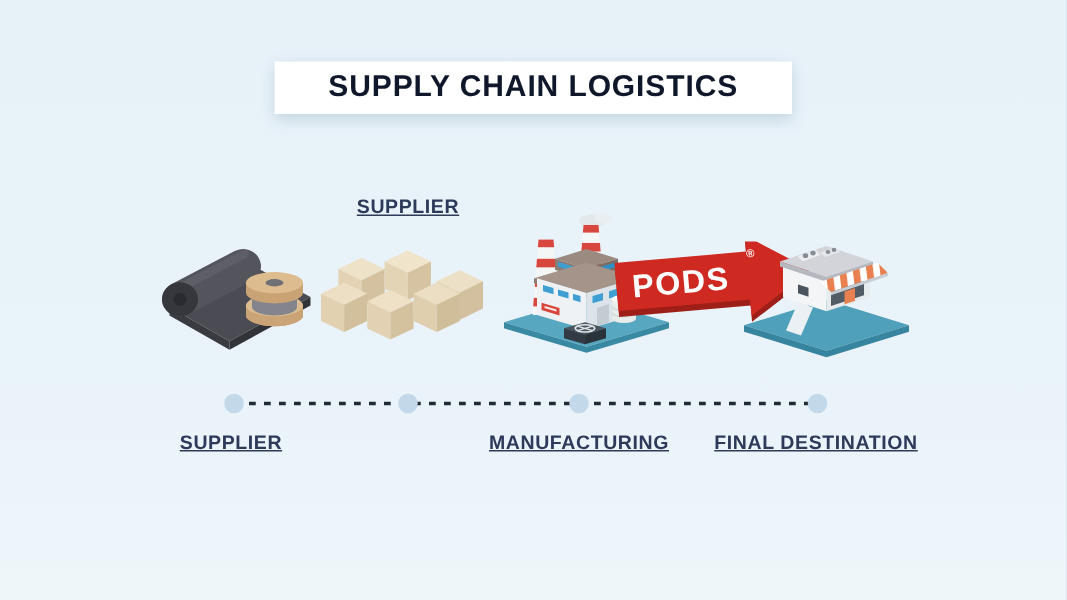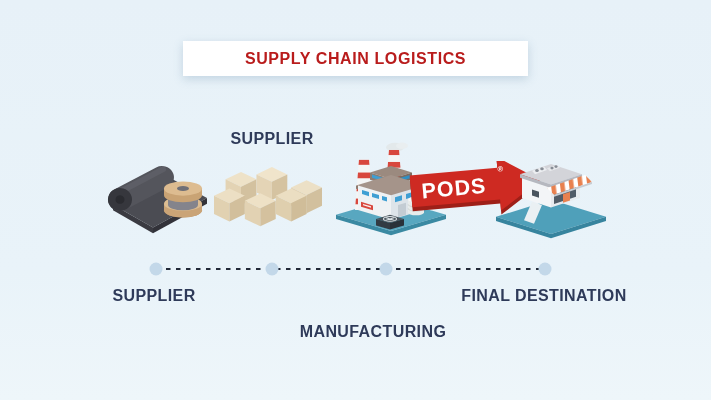--- a/index.html
+++ b/index.html
@@ -7,25 +7,25 @@
   #stage{
     position:relative; width:711px; height:400px; overflow:hidden;
     background:linear-gradient(180deg,#e7f1f8 0%, #e9f3f9 68%, #eef6fa 100%);
   }
   .title-card{
     position:absolute; left:183px; top:41px; width:345px; height:35px;
     background:#ffffff; box-shadow:0 3px 9px rgba(96,138,164,.28);
     display:flex; align-items:center; justify-content:center;
   }
   .title-text{
-    font-size:16px; font-weight:bold; color:#b91c1c; letter-spacing:.6px; white-space:nowrap;
+    font-size:20px; font-weight:bold; color:#0f172a; letter-spacing:.6px; white-space:nowrap;
   }
   .stage-label{
     position:absolute; transform:translateX(-50%);
-    font-size:16px; font-weight:bold; color:#2e3a59; letter-spacing:.4px; white-space:nowrap;
+    font-size:13px; font-weight:bold; color:#2e3a59; letter-spacing:.4px; white-space:nowrap;text-decoration:underline;
   }
   .icon{position:absolute;}
   #materials-icon{left:101px; top:160px; z-index:1;}
   #boxes-icon{left:214px; top:162px; z-index:1;}
   #factory-icon{left:332px; top:140px; z-index:2;}
   #pods-arrow{left:407px; top:161px; z-index:3;}
   #store-icon{left:492px; top:147px; z-index:4;}
   #timeline-svg{position:absolute; left:0; top:256px; z-index:1;}
   .pods-text{font-family:"Liberation Sans",sans-serif; font-weight:bold; fill:#ffffff;}
 </style>
@@ -206,16 +206,16 @@
 
   <svg id="timeline-svg" width="711" height="30">
     <line x1="156" y1="13" x2="545" y2="13" stroke="#222a38" stroke-width="2.2" stroke-dasharray="4.5 5.5"></line>
     <circle cx="156" cy="13" r="6.5" fill="#c3d8e9"></circle>
     <circle cx="272" cy="13" r="6.5" fill="#c3d8e9"></circle>
     <circle cx="386" cy="13" r="6.5" fill="#c3d8e9"></circle>
     <circle cx="545" cy="13" r="6.5" fill="#c3d8e9"></circle>
   </svg>
 
   <div class="stage-label" style="left:154px; top:287px;">SUPPLIER</div>
-  <div class="stage-label" style="left:373px; top:287px;margin-top:36px;">MANUFACTURING</div>
+  <div class="stage-label" style="left:386px; top:287px;">MANUFACTURING</div>
   <div class="stage-label" style="left:544px; top:287px;">FINAL DESTINATION</div>
 
 </div>
 
 </body></html>

